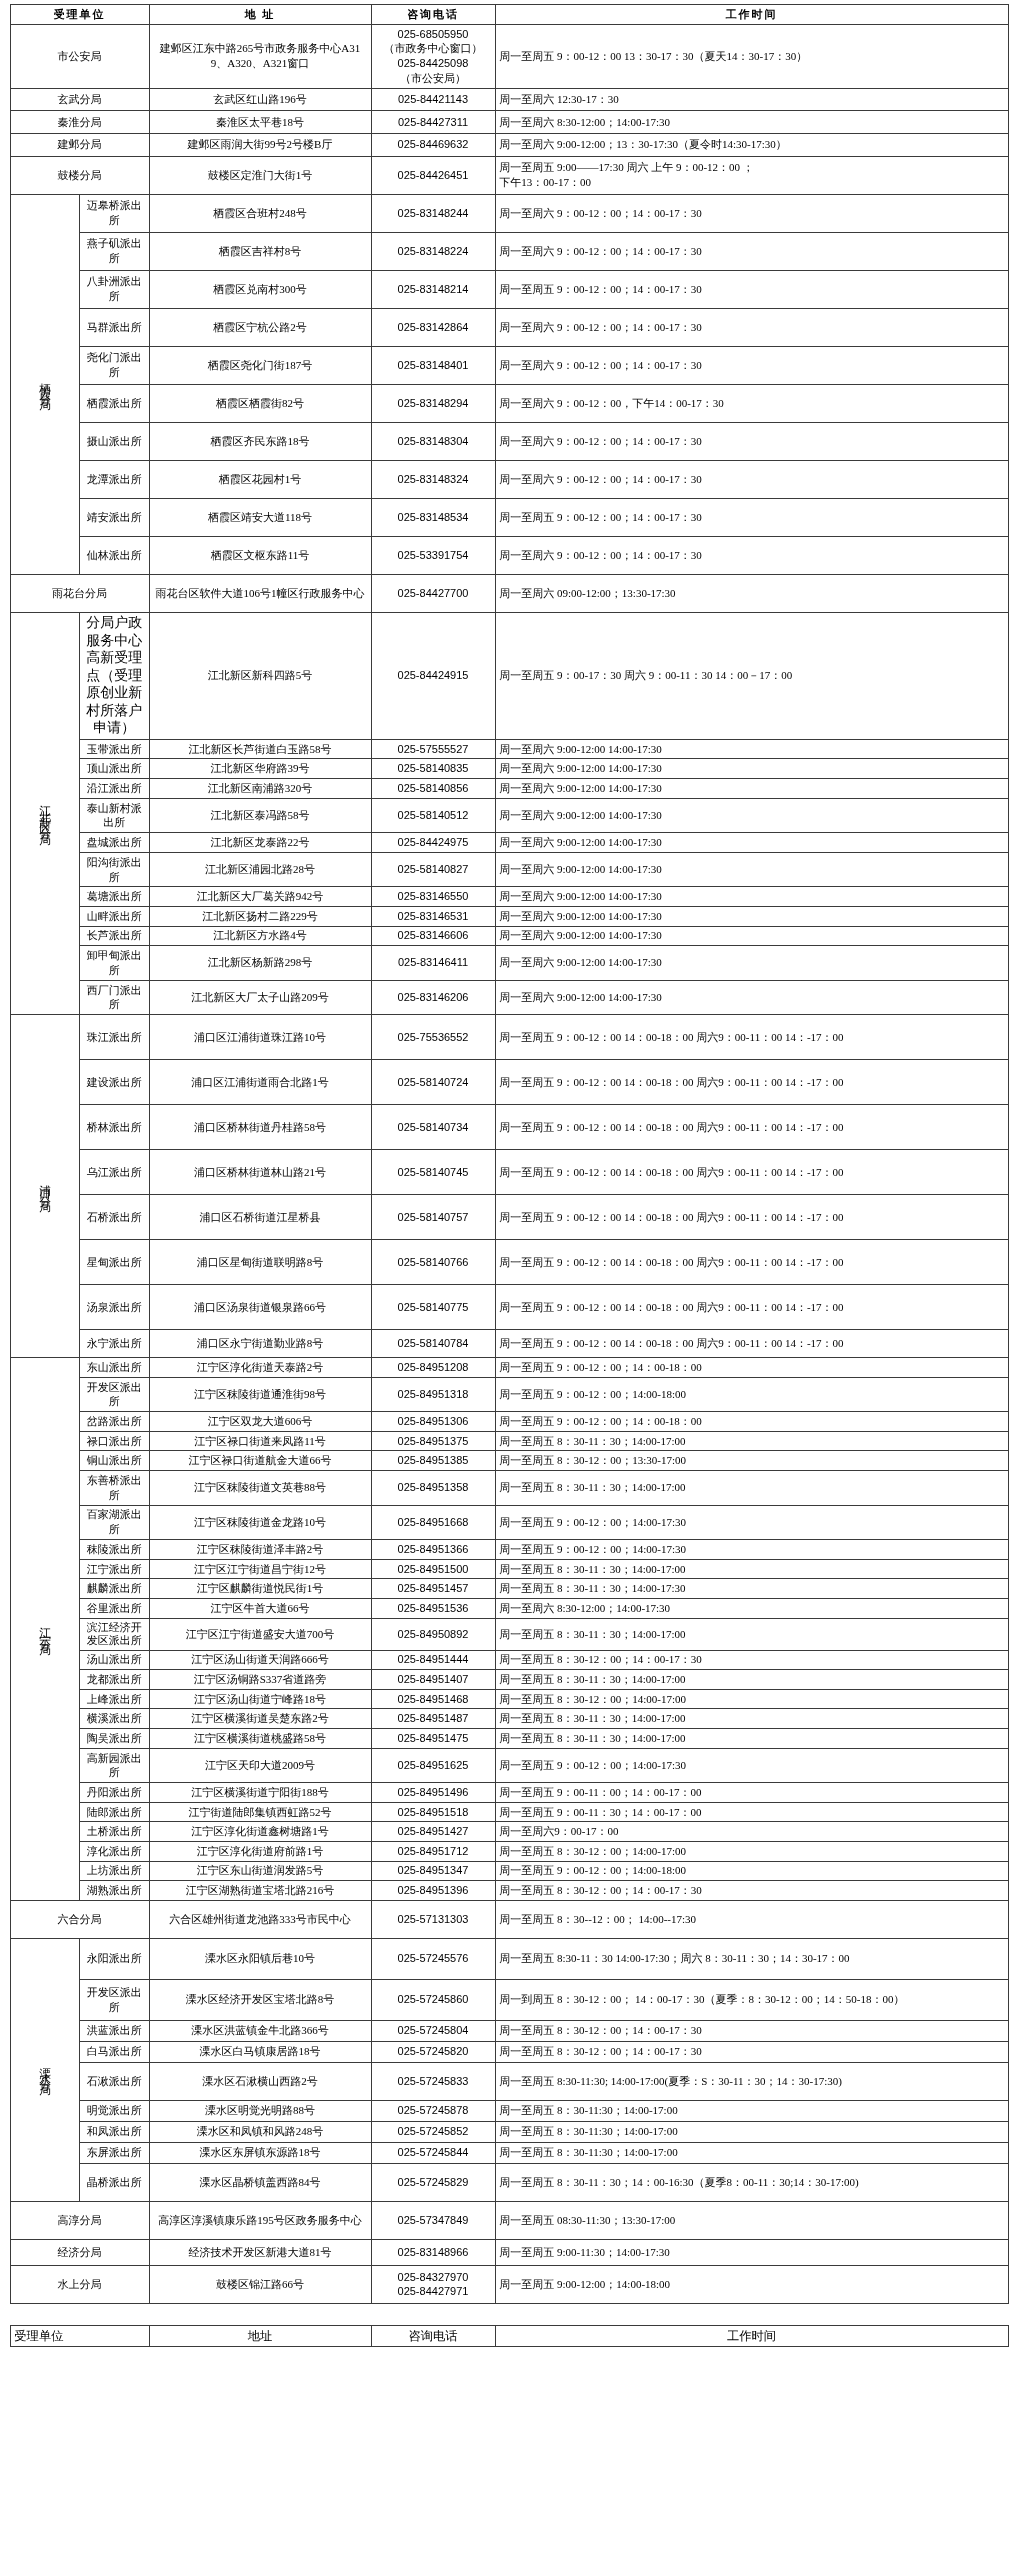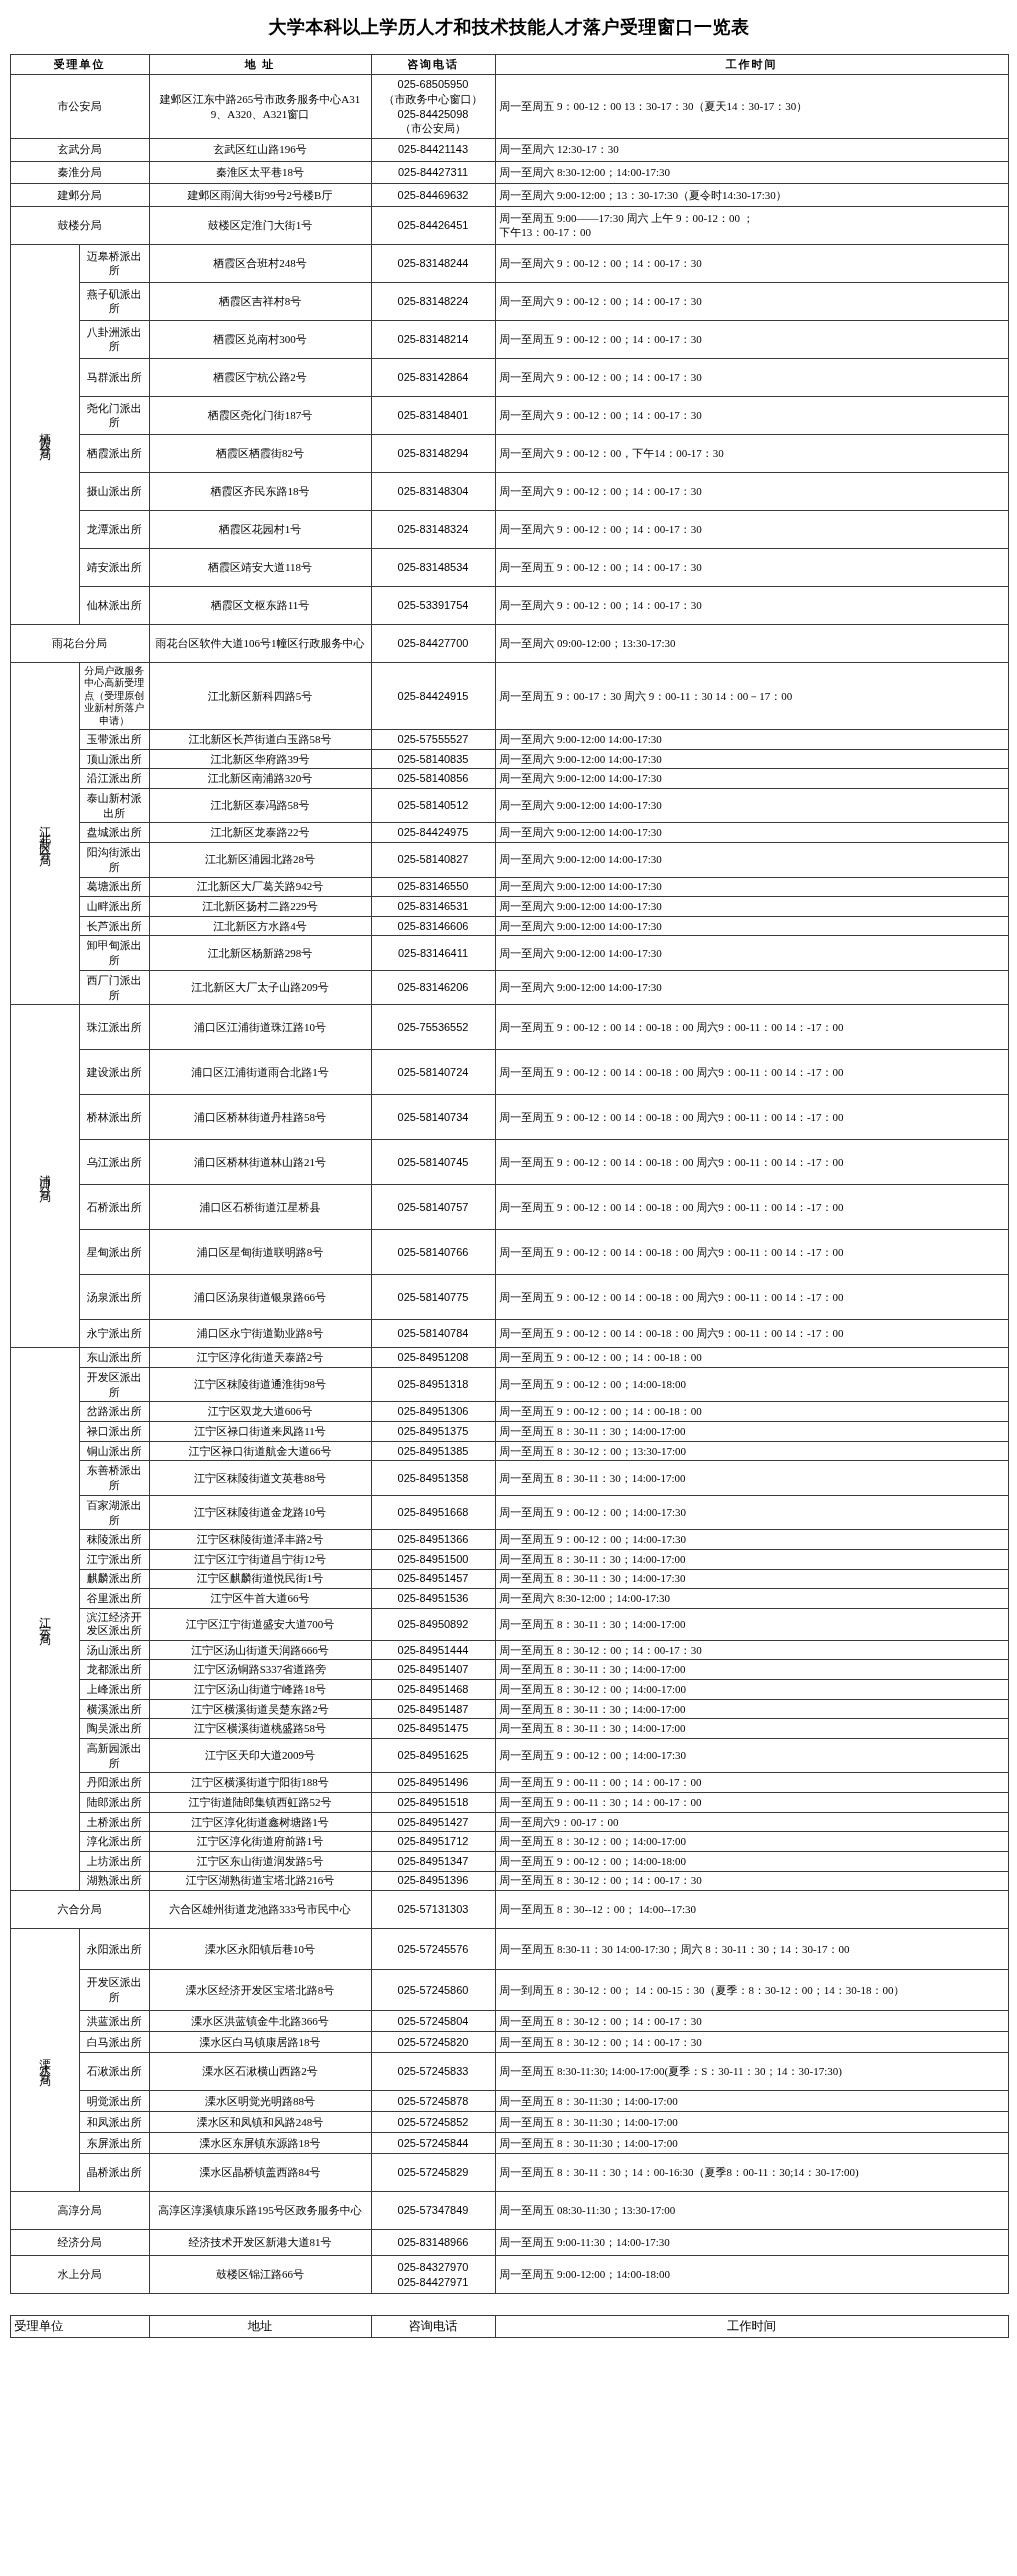--- a/index.html
+++ b/index.html
@@ -74,21 +74,20 @@
     padding: 8.5px 0;
     letter-spacing: 0.9px;
   }
   .spacer { height: 13px; }
 </style>
 </head>
 <body>
 
 <div class="page">
 
-  <div class="doc-title">大学本科以上学历人才和技术技能人才落户受理窗口一览表</div>
 
   <table class="grid">
     <thead>
       <tr>
         <th class="hdr" colspan="2" style="width:139px">受理单位</th>
         <th class="hdr c-addr">地    址</th>
         <th class="hdr c-tel">咨询电话</th>
         <th class="hdr c-time" style="text-align:center">工作时间</th>
       </tr>
     </thead>
@@ -197,21 +196,21 @@
         <td class="c-unit" colspan="2" style="height:38px">雨花台分局</td>
         <td class="c-addr">雨花台区软件大道106号1幢区行政服务中心</td>
         <td class="c-tel">025-84427700</td>
         <td class="c-time">周一至周六 09:00-12:00；13:30-17:30</td>
       </tr>
 
       <tr class="tight">
         <td class="vert" rowspan="12">
             <span class="grouplbl">江北新区分局</span>
           </td>
-        <td class="c-unit" style="height:41px;font-size:10px;line-height:1.25">分局户政服务中心高新受理点（受理原创业新村所落户申请）</td>
+        <td class="c-unit" style="height:41px;font-size:14px;line-height:1.25">分局户政服务中心高新受理点（受理原创业新村所落户申请）</td>
         <td class="c-addr">江北新区新科四路5号</td>
         <td class="c-tel">025-84424915</td>
         <td class="c-time">周一至周五 9：00-17：30 周六 9：00-11：30  14：00－17：00</td>
       </tr>
       <tr class="tight">
         <td class="c-unit">玉带派出所</td>
         <td class="c-addr">江北新区长芦街道白玉路58号</td>
         <td class="c-tel">025-57555527</td>
         <td class="c-time">周一至周六 9:00-12:00 14:00-17:30</td>
       </tr>
@@ -489,21 +488,21 @@
           </td>
         <td class="c-unit" style="height:41px">永阳派出所</td>
         <td class="c-addr">溧水区永阳镇后巷10号</td>
         <td class="c-tel">025-57245576</td>
         <td class="c-time">周一至周五  8:30-11：30  14:00-17:30；周六 8：30-11：30；14：30-17：00</td>
       </tr>
       <tr>
         <td class="c-unit" style="height:41px">开发区派出所</td>
         <td class="c-addr">溧水区经济开发区宝塔北路8号</td>
         <td class="c-tel">025-57245860</td>
-        <td class="c-time">周一到周五  8：30-12：00； 14：00-15：30（夏季：8：30-12：00；14：30-18：00）</td>
+        <td class="c-time">周一到周五  8：30-12：00； 14：00-17：30（夏季：8：30-12：00；14：50-18：00）</td>
       </tr>
       <tr>
         <td class="c-unit" style="height:21px">洪蓝派出所</td>
         <td class="c-addr">溧水区洪蓝镇金牛北路366号</td>
         <td class="c-tel">025-57245804</td>
         <td class="c-time">周一至周五 8：30-12：00；14：00-17：30</td>
       </tr>
       <tr>
         <td class="c-unit" style="height:21px">白马派出所</td>
         <td class="c-addr">溧水区白马镇康居路18号</td>

